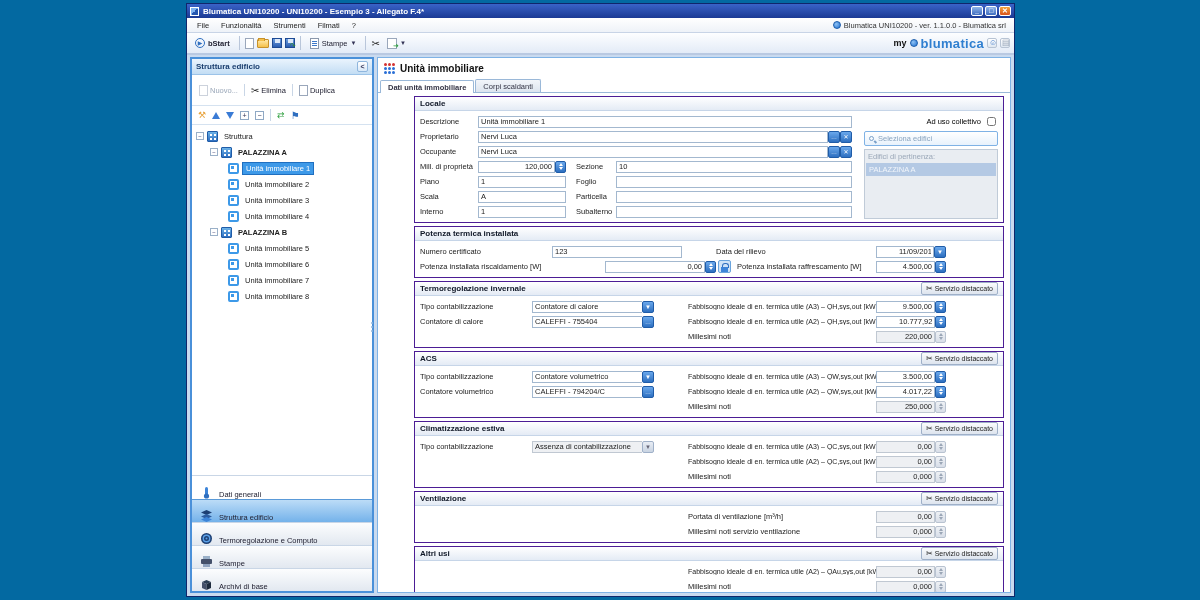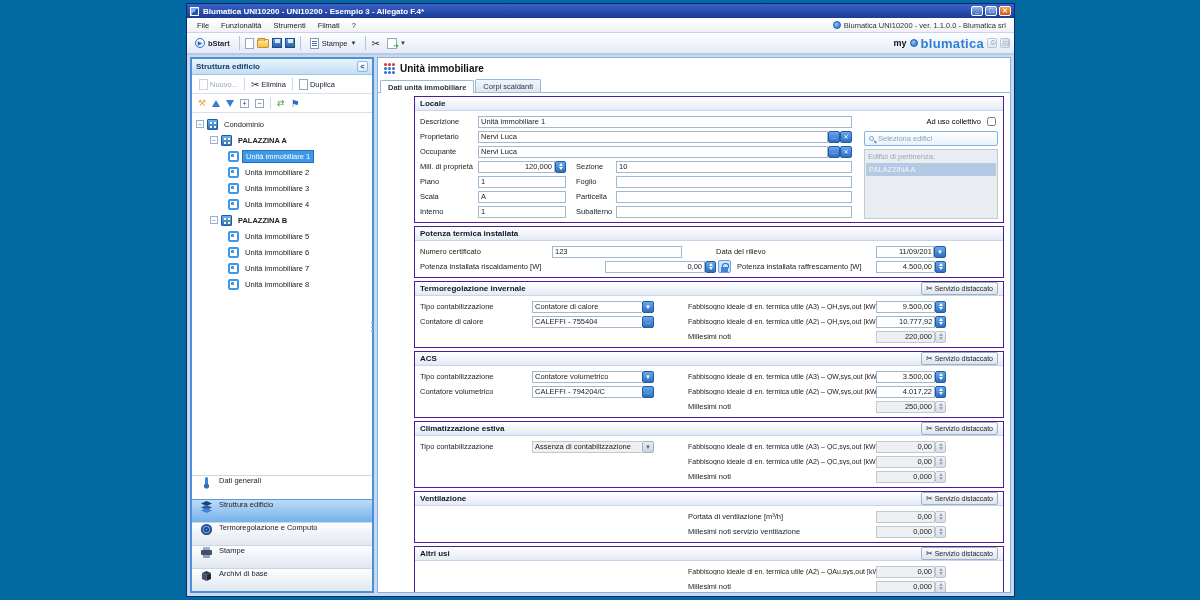--- a/index.html
+++ b/index.html
@@ -51,21 +51,21 @@
   .mini-ic.user::before { content:"☺"; position:absolute; left:1px; top:-1px; font-size:8px; color:#3d78c8; }
   .mini-ic.gray::before { content:"▤"; position:absolute; left:1px; top:-1px; font-size:8px; color:#9aa7b8; }
   
   .appbody { flex:1; display:flex; min-height:0; padding:2px 3px 3px 3px; gap:3px; background:#c9daef; }
   
   .sidebar { width:184px; background:#fff; border:2px solid #4a90d9; display:flex; flex-direction:column; min-height:0; }
   .sbheader { height:16px; background:linear-gradient(#eaf4fd,#c3ddf4); border-bottom:1px solid #9cc3e8;
               display:flex; align-items:center; font-size:8px; font-weight:bold; color:#1a3e6e; padding:0 4px; }
   .sbcollapse { margin-left:auto; width:11px; height:11px; border:1px solid #8fb6dd; background:linear-gradient(#fff,#d8e8f8);
                 font-size:7px; line-height:9px; text-align:center; color:#335; border-radius:2px; }
-  .sbbtnrow { height:19px; display:flex; align-items:center; gap:2px; padding:0 3px; border-bottom:1px solid #d5e2f0; font-size:7.5px; }
+  .sbbtnrow { height:31px; display:flex; align-items:center; gap:2px; padding:0 3px; border-bottom:1px solid #d5e2f0; font-size:7.5px; }
   .sbtn { display:flex; align-items:center; gap:2px; padding:2px 4px; color:#223; }
   .sbtn.dis { color:#9aa7b8; }
   .vsep { width:1px; height:12px; background:#c9d6e6; }
   .sbiconrow { height:19px; display:flex; align-items:center; gap:6px; padding:0 6px; border-bottom:1px solid #d5e2f0; }
   .wrench { color:#e8a33d; font-size:9px; }
   .tri-up { width:0; height:0; border-left:4px solid transparent; border-right:4px solid transparent; border-bottom:7px solid #3a7bd5; }
   .tri-dn { width:0; height:0; border-left:4px solid transparent; border-right:4px solid transparent; border-top:7px solid #3a7bd5; }
   .boxpm { width:9px; height:9px; border:1px solid #8fa8c4; background:#fff; font-size:7px; line-height:7px; text-align:center; color:#335; }
   .swap { color:#2f9f3f; font-size:9px; }
   .flag { color:#2f6fc0; font-size:10px; }
@@ -76,21 +76,21 @@
   .ic-build { width:11px; height:11px; background:linear-gradient(#6db3e8,#2f6fc0); border:1px solid #1f5ca8; border-radius:1px; position:relative; flex:0 0 auto;}
   .ic-build::before { content:""; position:absolute; left:2px; top:2px; width:2px; height:2px; background:#fff; box-shadow:4px 0 0 #fff,0 4px 0 #fff,4px 4px 0 #fff; }
   .ic-unit { width:11px; height:11px; border:2px solid #3d99e8; border-radius:2px; background:#fff; position:relative; flex:0 0 auto;}
   .ic-unit::before { content:""; position:absolute; left:1px; top:1px; width:3px; height:3px; background:#3d99e8; }
   .lvl0 { padding-left:2px; } .lvl1 { padding-left:16px; } .lvl2 { padding-left:34px; }
   .tlabel { padding:1px 3px; }
   .tnode.bold .tlabel { font-weight:bold; }
   .tnode.sel .tlabel { background:#3d99e8; border:1px solid #1f6fc0; color:#fff; }
   
   .nav { flex:0 0 auto; border-top:1px solid #c9d6e6; }
-  .navitem { height:23px; display:flex; align-items:flex-start; gap:6px; padding:0 8px; font-size:7.5px; color:#223;
+  .navitem { height:23px; display:flex; align-items:flex-end; gap:6px; padding:0 8px; font-size:7.5px; color:#223;
              border-top:1px solid #c9d6e6; background:linear-gradient(#fcfdfe,#e2e8f0); }
   .navitem.flat { background:#fff; border-top:none; }
   .navitem.sel { background:linear-gradient(#bcdcf7,#74b2ea); border-top:1px solid #5a9ad8; }
   .nicon { width:13px; height:13px; flex:0 0 auto; }
   
   .main { flex:1; background:#fff; border:1px solid #7fb2e5; display:flex; flex-direction:column; min-width:0; }
   .maintitle { height:21px; display:flex; align-items:center; gap:5px; padding:0 6px; }
   .gridd { display:grid; grid-template-columns:repeat(3,3px); grid-gap:1px; }
   .gridd i { width:3px; height:3px; border-radius:50%; background:#2a6fd6; }
   .gridd i.r { background:#d43333; }
@@ -242,21 +242,21 @@
           <span class="boxpm">−</span>
           <span class="vsep"></span>
           <span class="swap">⇄</span>
           <span class="flag">⚑</span>
         </div>
 
         <div class="tree">
           <div class="tnode lvl0">
             <span class="exp">−</span>
             <span class="ic-build"></span>
-            <span class="tlabel">Condominio</span>
+            <span class="tlabel">Struttura</span>
           </div>
           <div class="tnode lvl1 bold">
             <span class="exp">−</span>
             <span class="ic-build"></span>
             <span class="tlabel">PALAZZINA A</span>
           </div>
           <div class="tnode lvl2 sel">
             <span class="ic-unit"></span>
             <span class="tlabel">Unità immobiliare 1</span>
           </div>

